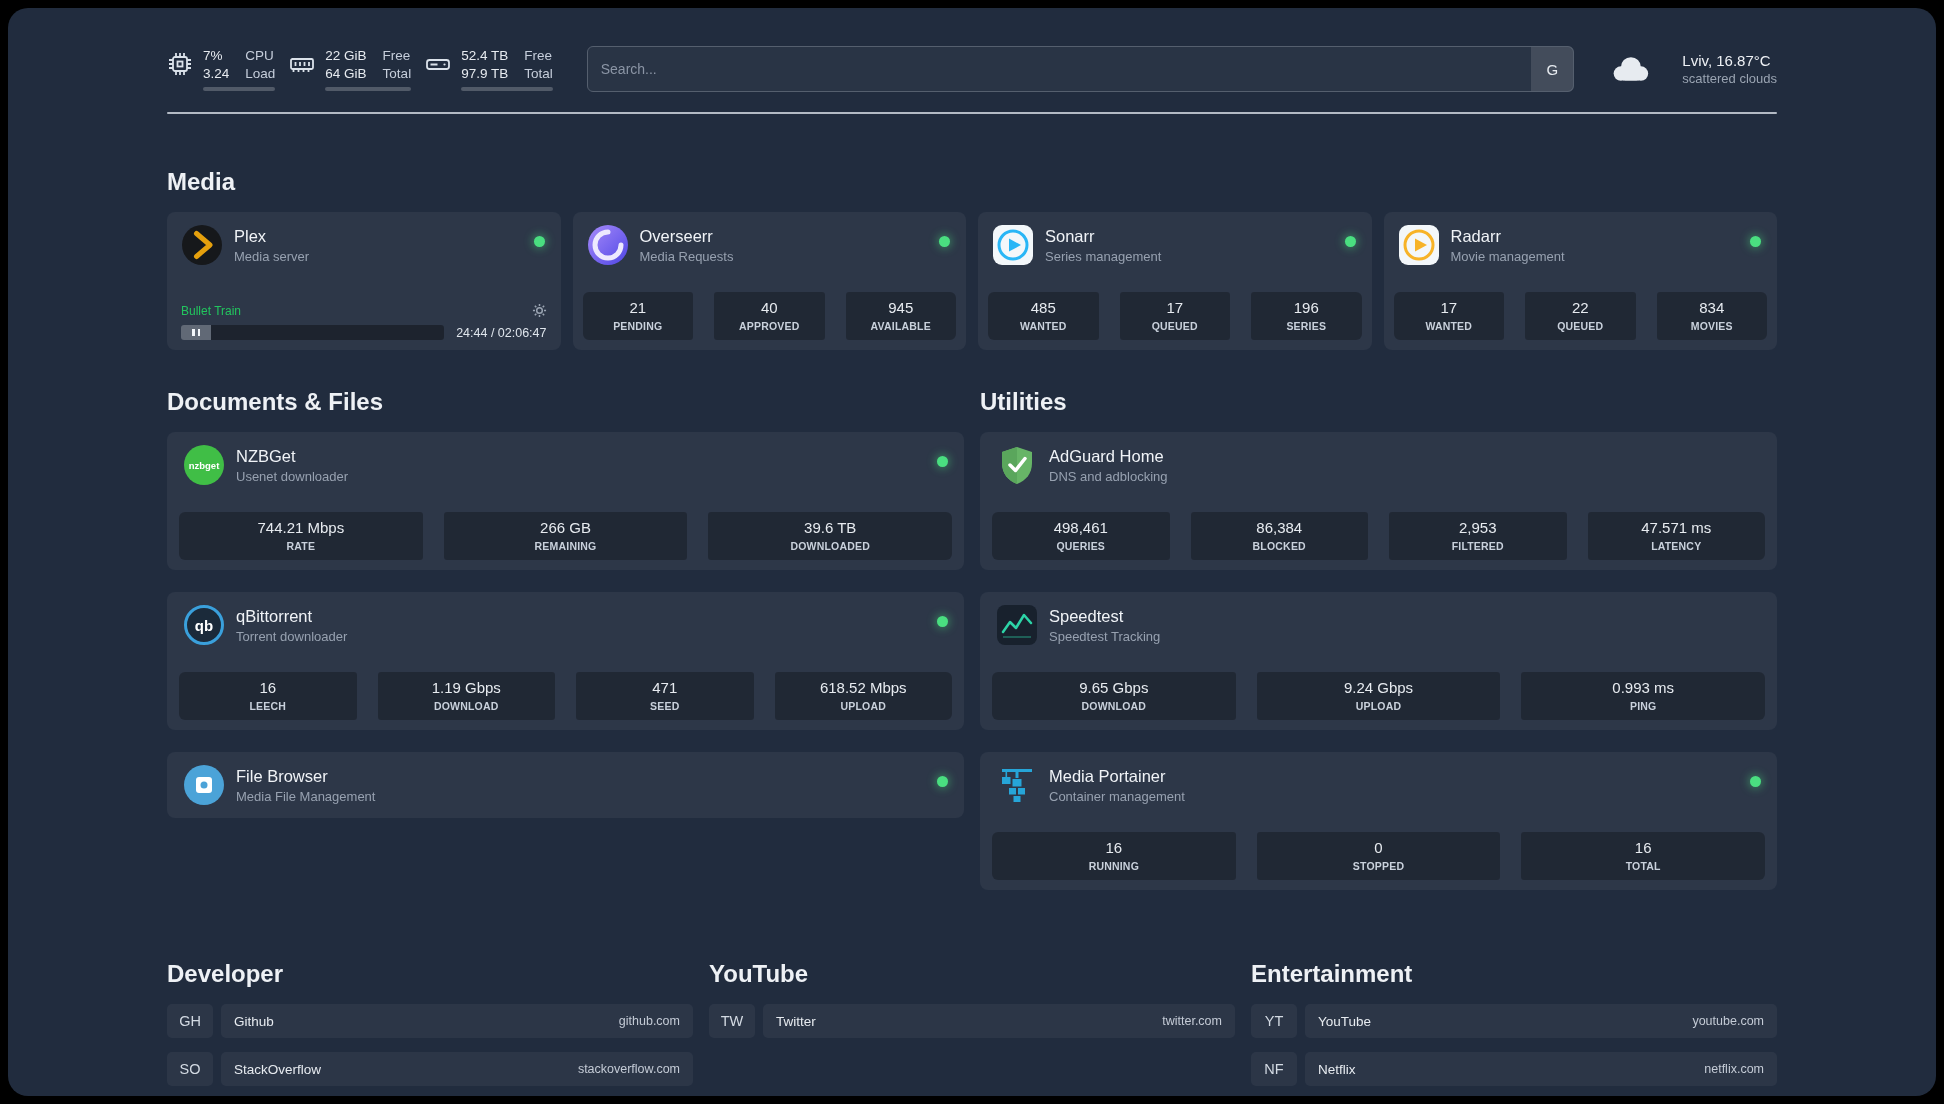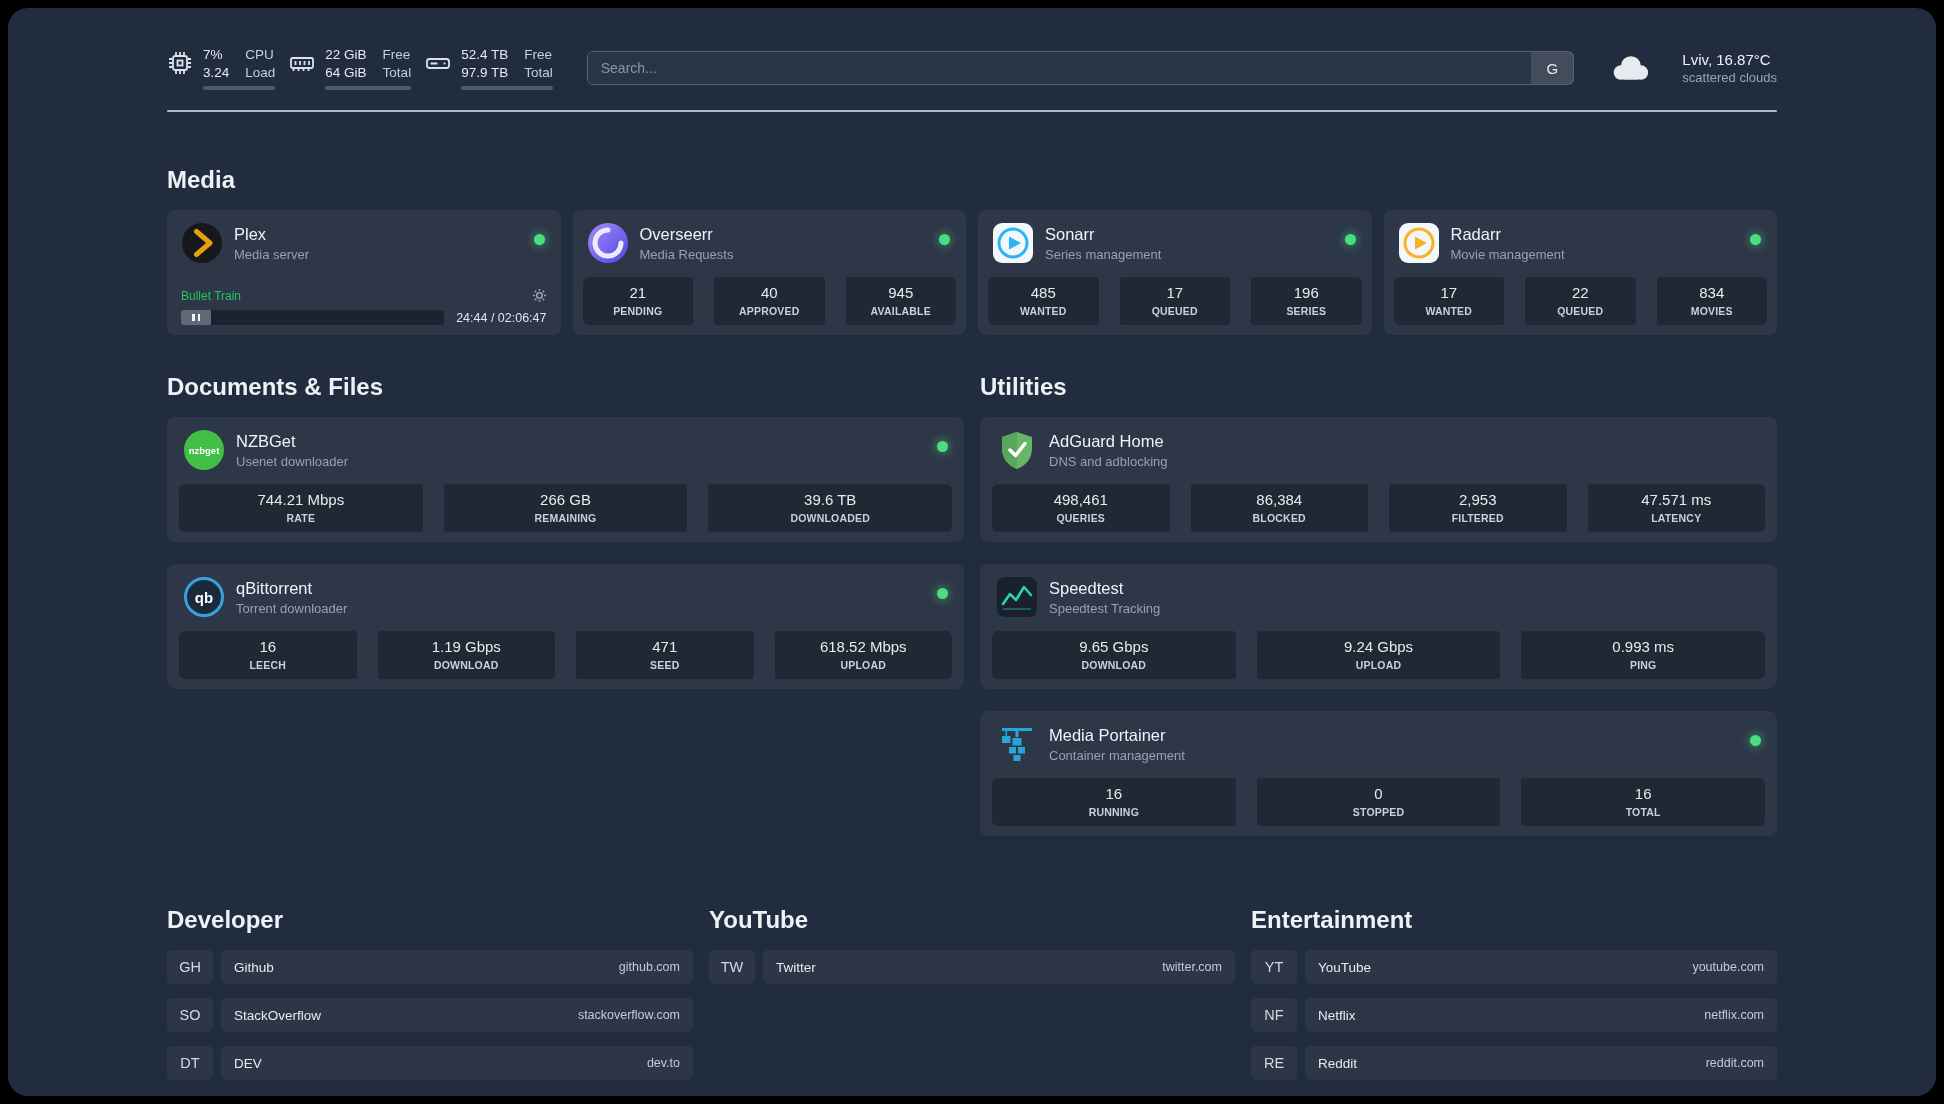--- a/index.html
+++ b/index.html
@@ -14,21 +14,21 @@
   .res { display:flex; align-items:flex-start; color:#dbe2ea; }
   .res-icon { margin-right:10px; margin-top:4px; }
   .res-text { display:flex; flex-direction:column; }
   .res-cols { display:flex; gap:16px; font-size:13.5px; line-height:1.35; }
   .res-col-values { color:#e7ebf0; }
   .res-col-labels { color:#c6cedb; }
   .res-bar { margin-top:4px; height:4px; border-radius:2px; background:rgba(255,255,255,0.22); overflow:hidden; }
   .res-bar-fill { height:100%; background:#e2e8f0; border-radius:2px; }
   .search-wrap { flex:1; margin:0 32px 0 34px; position:relative; }
   .search-input {
-    width:100%; height:34px; background:rgba(255,255,255,0.04);
+    width:100%; height:46px; background:rgba(255,255,255,0.04);
     border:1px solid #555f6e; border-radius:6px; color:#dfe5ec;
     font-size:14px; padding:0 52px 0 13px; outline:none;
     font-family:"Liberation Sans", sans-serif;
   }
   .search-input::placeholder { color:#8b95a5; }
   .search-provider {
     position:absolute; right:1px; top:1px; bottom:1px; width:42px;
     background:rgba(255,255,255,0.12); border-radius:0 4px 4px 0;
     display:flex; align-items:center; justify-content:center;
     color:#e7ebf0; font-size:15px; cursor:pointer;
@@ -51,21 +51,21 @@
   }
   .card.tall { min-height:122px; justify-content:space-between; }
   .card-header { display:flex; align-items:center; gap:11px; padding:2px 4px; cursor:pointer; }
   .app-icon { width:42px; height:42px; flex:0 0 42px; display:flex; align-items:center; justify-content:center; }
   .app-title { font-size:16.5px; color:#f0f3f7; }
   .app-sub { font-size:13px; color:#97a1b0; margin-top:3px; }
   .dot {
     position:absolute; top:24px; right:16px; width:11px; height:11px; border-radius:50%;
     background:#4ade80; box-shadow:0 0 8px 2px rgba(74,222,128,.4);
   }
-  .stats { display:flex; gap:21px; margin-top:11px; }
+  .stats { display:flex; gap:21px; margin-top:24px; }
   .stat { flex:1; background:rgba(0,0,0,0.27); text-align:center; padding:7px 2px 8px; border-radius:3px; }
   .stat:first-child { border-top-left-radius:6px; border-bottom-left-radius:6px; }
   .stat:last-child { border-top-right-radius:6px; border-bottom-right-radius:6px; }
   .stat-value { font-size:15px; color:#e7ebf0; }
   .stat-label { font-size:10.5px; font-weight:bold; color:#c9d1dc; margin-top:4px; letter-spacing:.2px; }
 
   
   .player { padding:0 4px; margin-top:6px; }
   .player-top { display:flex; justify-content:space-between; align-items:center; color:#22c55e; font-size:12px; }
   .player-row { display:flex; align-items:center; margin-top:7px; }
@@ -388,20 +388,36 @@
               <div class="stat-value">471</div>
               <div class="stat-label">SEED</div>
             </div>
             <div class="stat">
               <div class="stat-value">618.52 Mbps</div>
               <div class="stat-label">UPLOAD</div>
             </div>
           </div>
         </div>
 
+        <div class="card wide">
+          <div class="card-header">
+            <span class="app-icon">
+              <svg width="42" height="42" viewBox="0 0 42 42">
+                <circle cx="21" cy="21" r="20" fill="#4ba3d8"></circle>
+                <rect x="13" y="13" width="16" height="16" rx="3" fill="#ffffff"></rect>
+                <circle cx="21" cy="21" r="3.5" fill="#4ba3d8"></circle>
+              </svg>
+            </span>
+            <span>
+              <div class="app-title">File Browser</div>
+              <div class="app-sub">Media File Management</div>
+            </span>
+          </div>
+          <span class="dot"></span>
+        </div>
       </section>
 
       <section class="col">
         <h2 class="section-title">Utilities</h2>
 
         <div class="card wide">
           <div class="card-header">
             <span class="app-icon">
               <svg width="42" height="42" viewBox="0 0 42 42">
                 <path d="M21 3 L36 8 V19 C36 29.5 30 36.5 21 40 C12 36.5 6 29.5 6 19 V8 Z" fill="#67b567"></path>

